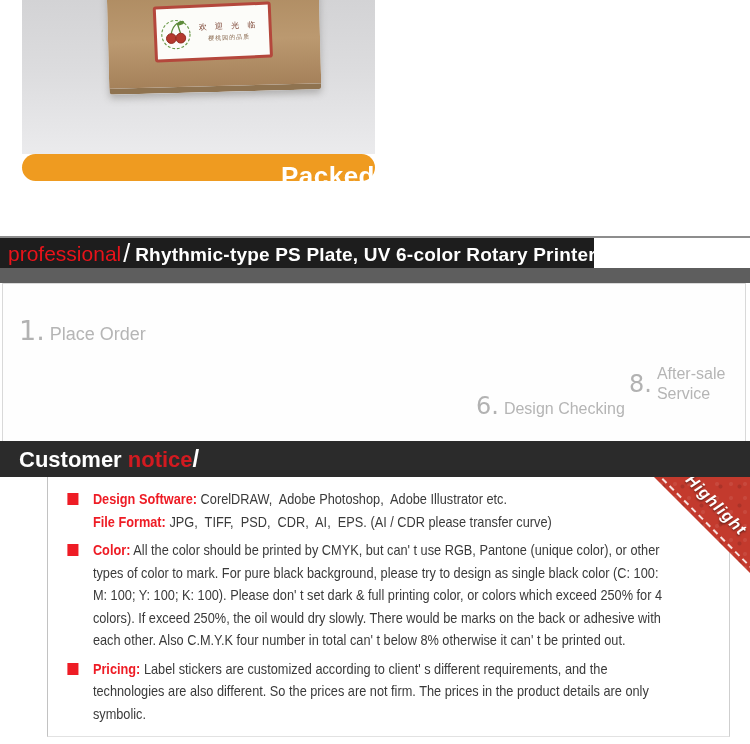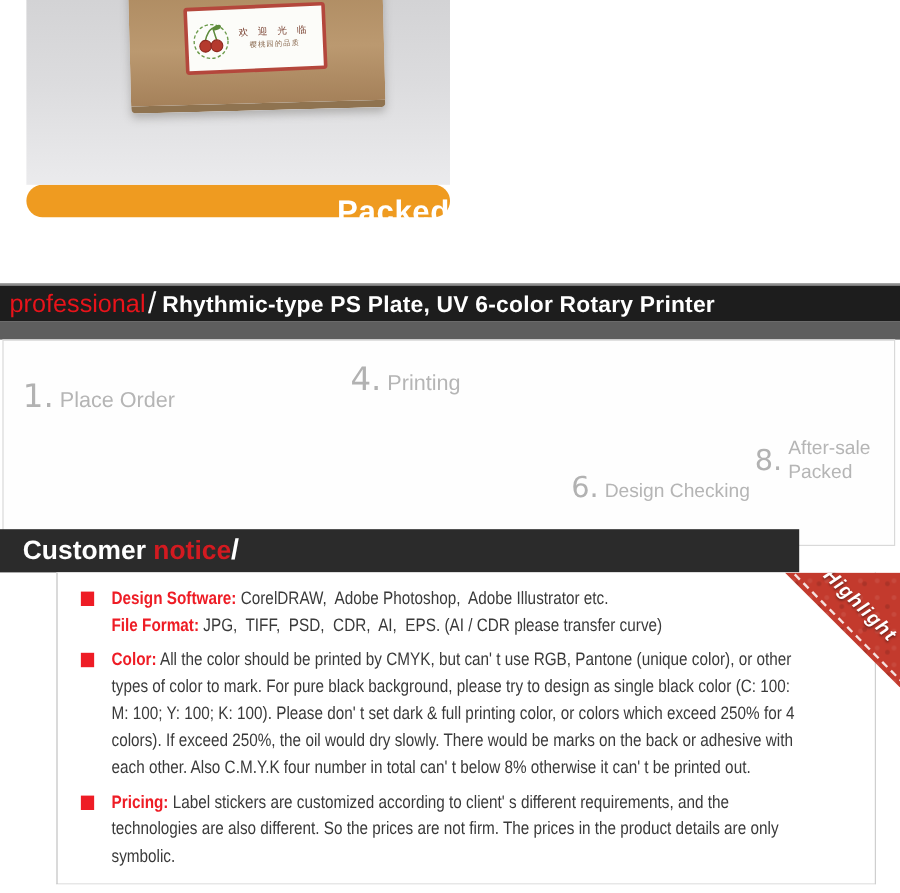--- a/index.html
+++ b/index.html
@@ -24,21 +24,21 @@
              background:#fcfcf9;border:3px solid #b4473c;border-radius:3px;
              transform:rotate(-1deg);display:flex;align-items:center;padding:2px 3px;}
   .label-text{flex:1;text-align:center;line-height:1.1;}
   .lt1{font-size:8px;letter-spacing:3px;color:#7a4232;}
   .lt2{font-size:6px;margin-top:3px;color:#8a6a50;letter-spacing:1px;}
 
   .parcel-svg{position:absolute;left:0;top:0;}
 
   
   .pro-topline{position:absolute;top:236px;left:0;width:750px;height:2px;background:#8d8d8d;}
-  .pro-bar{position:absolute;top:238px;left:0;width:750px;height:30px;background:#1d1d1d;
+  .pro-bar{position:absolute;top:238px;left:0;width:594px;height:30px;background:#1d1d1d;
            color:#fff;line-height:30px;padding-left:8px;box-sizing:border-box;white-space:nowrap;}
   .pro-bar .red{color:#e8131a;font-size:21px;}
   .pro-bar .slash{font-size:25px;margin:0 5px 0 2px;font-weight:400;vertical-align:-1px;}
   .pro-bar .rest{font-size:19px;font-weight:600;letter-spacing:.2px;}
   .pro-strip{position:absolute;top:268px;left:0;width:750px;height:15px;background:#5e5e5e;}
 
   
   .process-panel{position:absolute;top:283px;left:2px;width:744px;height:172px;box-sizing:border-box;
                  background:#fefefe;border:1px solid #d9d9d9;}
   .step{position:absolute;color:#b5b5b5;white-space:nowrap;}
@@ -50,21 +50,21 @@
   .s2{left:61px;top:92px;}
   .s3{left:180px;top:62px;}
   .s4{left:289px;top:17px;}
   .s5{left:381px;top:66px;}
   .s6{left:473px;top:108px;}
   .s7{left:554px;top:40px;}
   .s8{left:626px;top:80px;display:flex;align-items:center;}
   .s8 .lbl{white-space:pre-line;line-height:20px;font-size:16px;}
 
   
-  .customer-bar{position:absolute;top:441px;left:0;width:666px;height:36px;background:#2b2b2b;
+  .customer-bar{position:absolute;top:441px;left:0;width:750px;height:36px;background:#2b2b2b;
                 color:#fff;line-height:36px;padding-left:19px;box-sizing:border-box;
                 font-size:22px;font-weight:600;}
   .customer-bar .red{color:#d21a20;}
   .customer-bar .slash{font-size:24px;}
 
   
   .notice-panel{position:absolute;top:477px;left:47px;width:681px;height:259px;background:#fff;
                 border-left:1px solid #c2c2c2;border-right:1px solid #cfcfcf;border-bottom:1px solid #e2e2e2;}
   .notice-content{position:absolute;left:64px;top:488px;width:706px;z-index:2;
                   transform:scaleX(.85);transform-origin:left top;
@@ -118,26 +118,25 @@
 
 
   <div class="pro-topline"></div>
   <div class="pro-bar">
     <span class="red">professional</span><span class="slash">/</span><span class="rest">Rhythmic-type PS Plate, UV 6-color Rotary Printer</span>
   </div>
   <div class="pro-strip"></div>
 
   <div class="process-panel">
     <div class="step s1"><span class="num">1.</span><span class="lbl">Place Order</span></div>
-    <div class="step s4"><span class="num">4.</span><span class="lbl">Printing</span></div>
     <div class="step s6 small"><span class="num">6.</span><span class="lbl">Design Checking</span></div>
     <div class="step s8 small">
         <span class="num">8.</span>
         <span class="lbl">After-sale
-Packed</span>
+Service</span>
       </div>
   </div>
 
   <div class="customer-bar">
     <span>Customer </span><span class="red">notice</span><span class="slash">/</span>
   </div>
 
   <div class="notice-panel"></div>
 
   <div class="notice-content">

